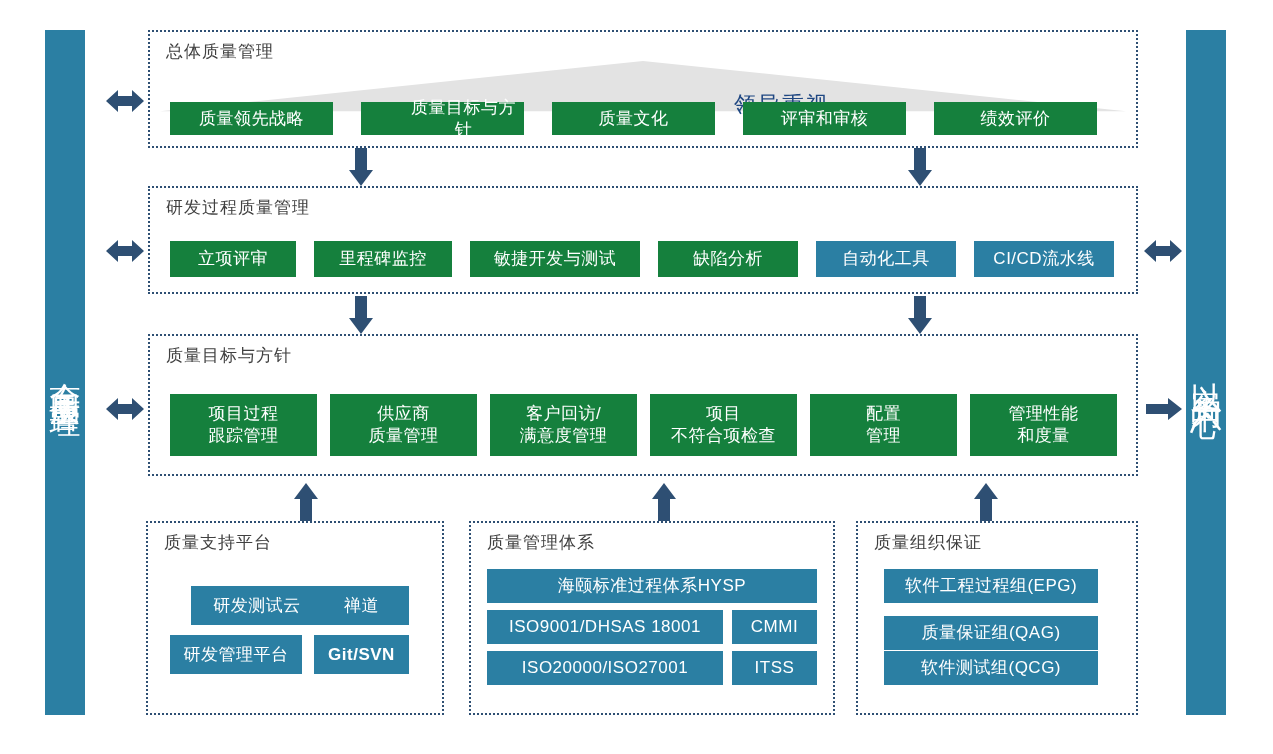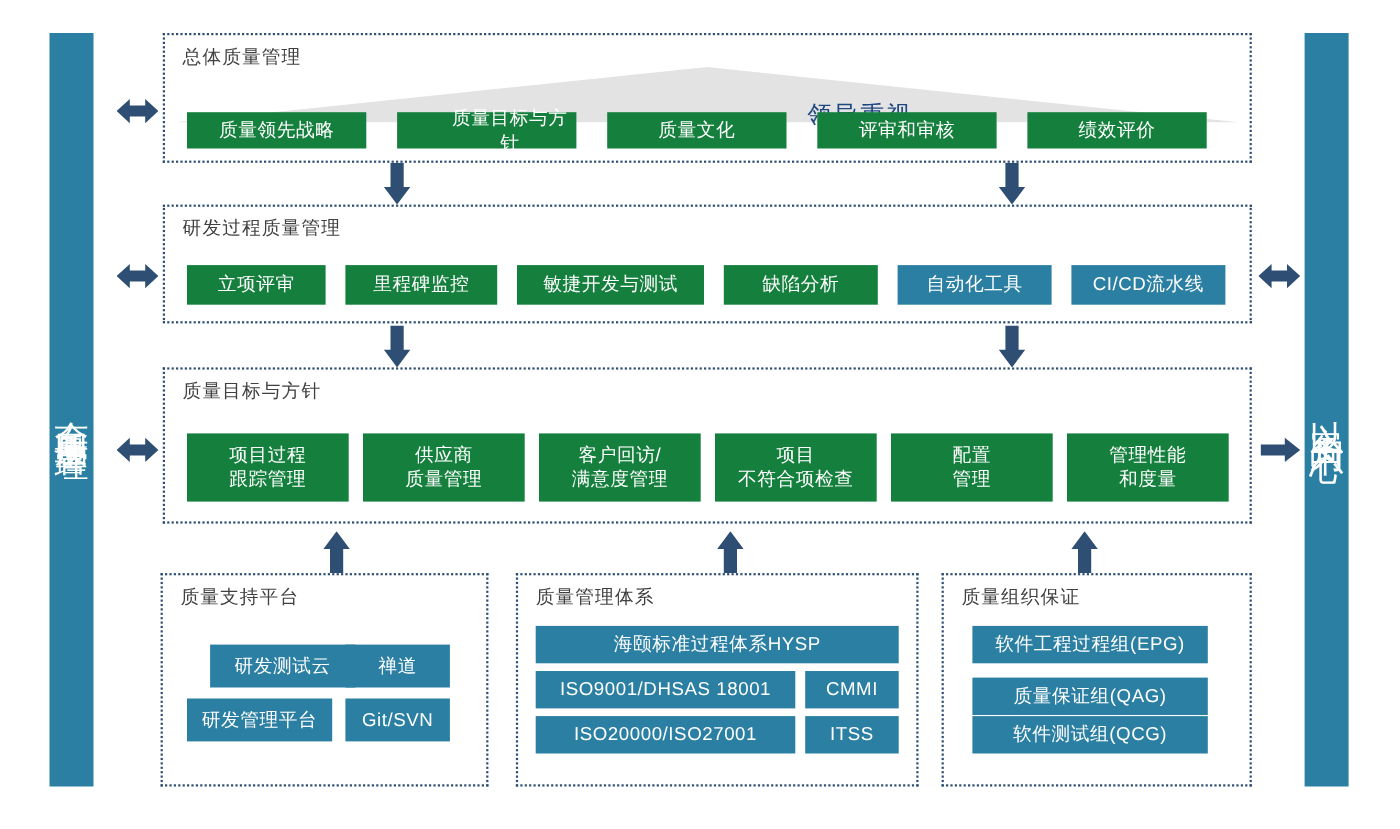--- a/index.html
+++ b/index.html
@@ -18,21 +18,21 @@
   .panel{position:absolute;border:2px dotted #2e4f73;box-sizing:border-box;background:#fff;}
   .panel-title{position:absolute;left:16px;top:8px;color:#404040;font-size:17px;
                letter-spacing:1px;white-space:nowrap;}
 
   
   .box{position:absolute;box-sizing:border-box;display:flex;align-items:center;
        justify-content:center;text-align:center;color:#ffffff;font-size:17px;
        line-height:1.28;letter-spacing:.5px;}
   .box.navy{background:#15803d;}
   .box.teal{background:#2b7fa3;}
-  .box.bold{font-weight:normal;}
+  .box.bold{font-weight:bold;}
 
   
   #leader-triangle{position:absolute;left:0;top:0;width:100%;height:100%;}
   #leader-label{position:absolute;left:584px;top:58px;color:#1f4782;font-size:22px;
                 letter-spacing:2px;}
 
   
   .arrow{position:absolute;}
 </style>
 </head>

